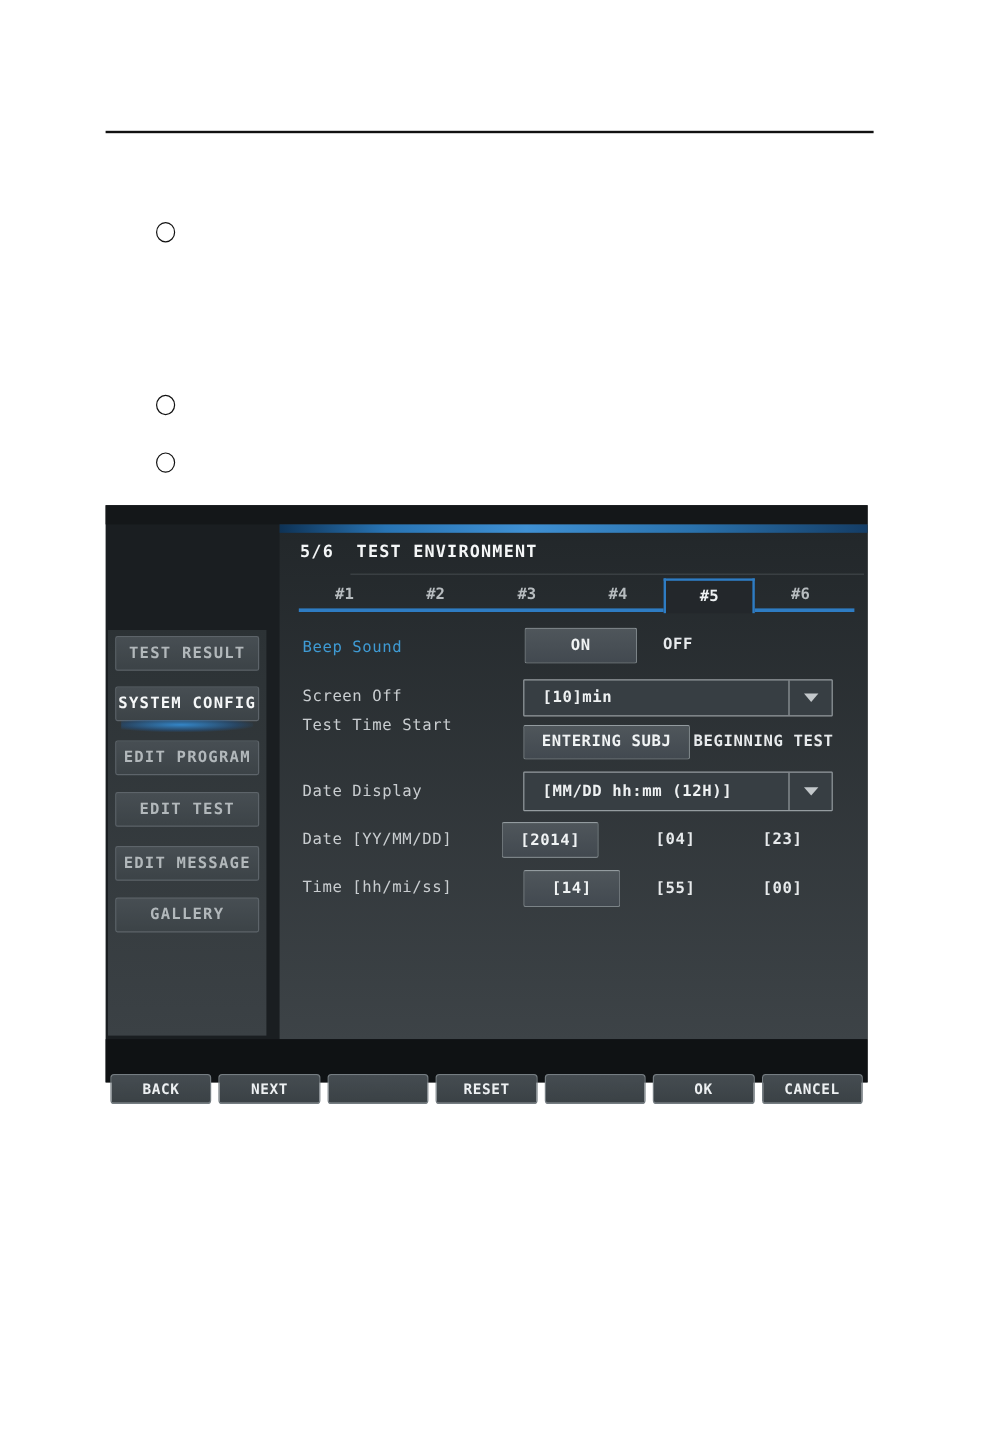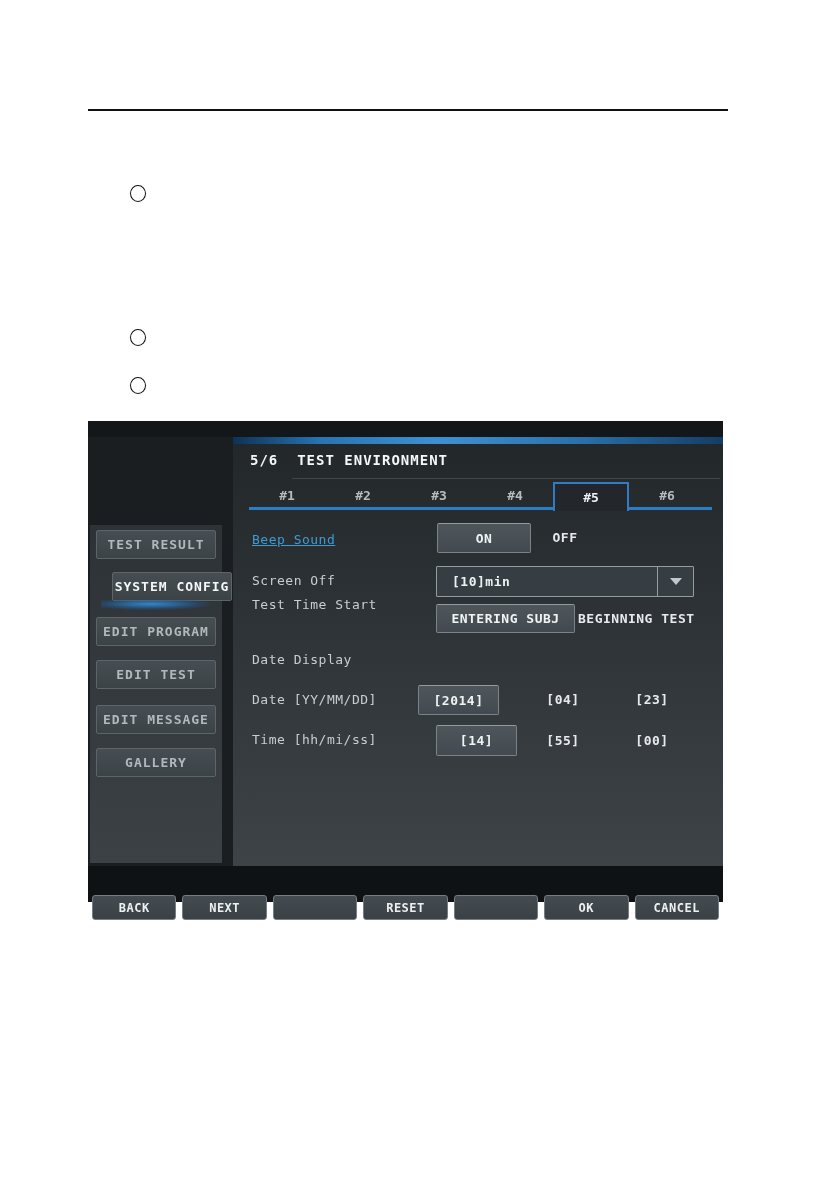--- a/index.html
+++ b/index.html
@@ -49,21 +49,21 @@
     background: linear-gradient(#2c3235, #3b4145);
   }
   .side-btn {
     position: absolute; left: 8px; width: 120px; height: 29px;
     background: linear-gradient(#474e53, #3c4347);
     border: 1px solid #5d646a; border-radius: 2px;
     color: #b2b8bb; font-size: 13px; font-weight: bold; letter-spacing: 1px;
     display: flex; align-items: center; justify-content: center;
     font-family: inherit; cursor: pointer;
   }
-  .side-btn.active { color: #f5f7f8; margin-left: 16px; }
+  .side-btn.active { color: #f5f7f8; }
   .side-glow {
     position: absolute; left: 13px; width: 110px; height: 10px;
     background: radial-gradient(ellipse at 45% 40%, rgba(52,138,207,.95), rgba(32,90,150,.45) 55%, transparent 75%);
     pointer-events: none;
   }
 
   .content {
     position: absolute; left: 145px; top: 16px; width: 490px; height: 429px;
     background: linear-gradient(#22272a, #3d4347);
   }
@@ -92,21 +92,21 @@
   .tab.active {
     height: 29px;
     background: #23272b;
     border: 2px solid #2e7cc3; border-bottom: none;
     color: #eef1f3; z-index: 2;
   }
   .row-label {
     position: absolute; left: 19px; height: 18px; line-height: 18px;
     color: #c9cdd0; font-size: 13px; letter-spacing: 0.5px; white-space: pre;
   }
-  .row-label.highlight { color: #3f9bd4; text-decoration: underline; }
+  .row-label.highlight { color: #3f9bd4; }
   .push-btn {
     position: absolute;
     background: linear-gradient(#4f565b, #424950);
     border: 1px solid #7b8387; border-top-color: #939b9f; border-radius: 2px;
     color: #f0f3f4; font-size: 13px; font-weight: bold; letter-spacing: 0.5px;
     display: flex; align-items: center; justify-content: center;
     font-family: inherit; cursor: pointer; white-space: pre;
   }
   .alt-option {
     position: absolute; height: 18px; line-height: 18px;
@@ -196,20 +196,26 @@
         <div class="dd-arrow-box">
           <div class="dd-triangle"></div>
         </div>
       </div>
 
       <div class="row-label" style="top:159px">Test Time Start</div>
       <button class="push-btn" style="left:203px; top:167px; width:139px; height:29px">ENTERING SUBJ</button>
       <div class="alt-option" style="left:345px; top:173px; width:112px">BEGINNING TEST</div>
 
       <div class="row-label" style="top:214px">Date Display</div>
+      <div class="dropdown" style="top:206px; height:33px">
+        <div class="dd-value">[MM/DD hh:mm (12H)]</div>
+        <div class="dd-arrow-box">
+          <div class="dd-triangle"></div>
+        </div>
+      </div>
 
       <div class="row-label" style="top:254px">Date [YY/MM/DD]</div>
       <button class="push-btn" style="left:185px; top:248px; width:81px; height:30px">[2014]</button>
       <div class="alt-option" style="left:300px; top:254px; width:60px">[04]</div>
       <div class="alt-option" style="left:389px; top:254px; width:60px">[23]</div>
 
       <div class="row-label" style="top:294px">Time [hh/mi/ss]</div>
       <button class="push-btn" style="left:203px; top:288px; width:81px; height:31px">[14]</button>
       <div class="alt-option" style="left:300px; top:295px; width:60px">[55]</div>
       <div class="alt-option" style="left:389px; top:295px; width:60px">[00]</div>

